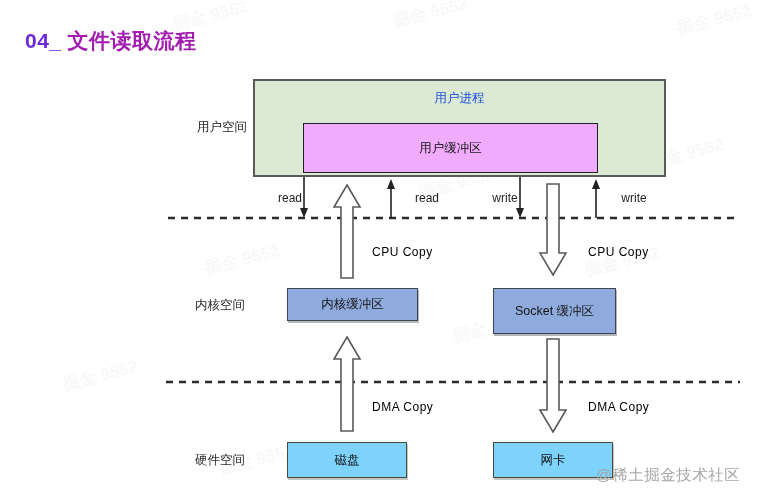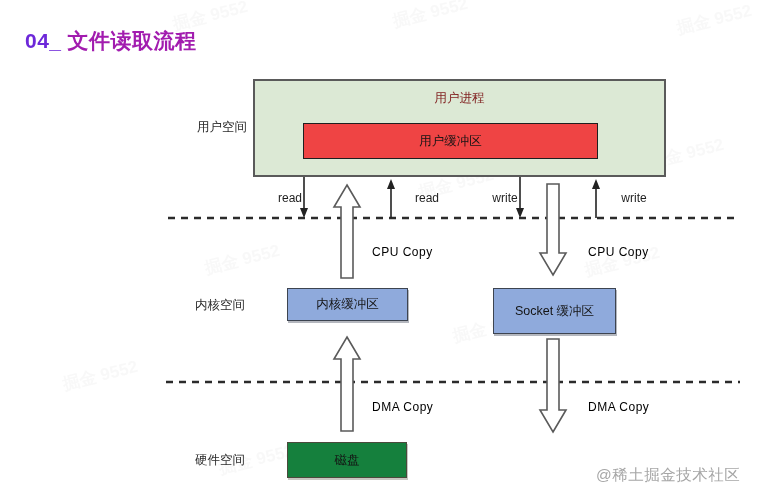--- a/index.html
+++ b/index.html
@@ -13,28 +13,28 @@
   .bg-wm{position:absolute;font-size:17px;font-weight:700;color:#8a8a8a;opacity:.055;
          transform:rotate(-14deg);white-space:nowrap;pointer-events:none;}
 
   .layer-label{position:absolute;font-size:12.5px;color:#2b2b2b;white-space:nowrap;}
 
   .box{position:absolute;display:flex;align-items:center;justify-content:center;
        font-size:12.5px;color:#141414;font-weight:500;box-sizing:border-box;}
   .user-process{left:253px;top:79px;width:413px;height:98px;background:#dce9d5;
                 border:2px solid #5a5a5a;}
   .user-process-label{position:absolute;left:253px;top:90px;width:413px;text-align:center;
-                font-size:12.5px;color:#7f1d1d;font-weight:500;}
-  .user-buffer{left:303px;top:123px;width:295px;height:36px;background:#ef4444;
+                font-size:12.5px;color:#1d4ed8;font-weight:500;}
+  .user-buffer{left:303px;top:123px;width:295px;height:50px;background:#f0abfc;
                border:1.5px solid #1f1f1f;}
-  .kernel-buffer{left:287px;top:288px;width:121px;height:33px;background:#8faadc;
+  .kernel-buffer{left:287px;top:288px;width:131px;height:33px;background:#8faadc;
                  border:1.5px solid #3d4450;box-shadow:1px 2px 0 rgba(40,50,70,.35);}
   .socket-buffer{left:493px;top:288px;width:123px;height:46px;background:#8faadc;
                  border:1.5px solid #3d4450;box-shadow:1px 2px 0 rgba(40,50,70,.35);}
-  .hw-box{background:#15803d;border:1.5px solid #4a4a3c;box-shadow:1px 2px 0 rgba(70,70,50,.3);}
+  .hw-box{background:#7dd3fc;border:1.5px solid #4a4a3c;box-shadow:1px 2px 0 rgba(70,70,50,.3);}
   .disk-box{left:287px;top:442px;width:120px;height:36px;}
   .nic-box{left:493px;top:442px;width:120px;height:36px;}
 
   .edge-label{position:absolute;font-size:12px;color:#1e1e1e;text-align:center;white-space:nowrap;margin-left:12px;}
   .copy-label{position:absolute;font-size:12px;color:#000000;white-space:nowrap;letter-spacing:.5px;}
 
   .svg-layer{position:absolute;left:0;top:0;width:770px;height:497px;}
 
   .community-wm{position:absolute;left:596px;top:465px;font-size:15.5px;color:#a6a6a6;
                 white-space:nowrap;letter-spacing:.5px;}
@@ -99,16 +99,17 @@
 
   <div class="copy-label" style="left:372px;top:245px">CPU Copy</div>
   <div class="copy-label" style="left:588px;top:245px">CPU Copy</div>
   <div class="copy-label" style="left:372px;top:400px">DMA Copy</div>
   <div class="copy-label" style="left:588px;top:400px">DMA Copy</div>
 
   <div class="box kernel-buffer">内核缓冲区</div>
   <div class="box socket-buffer">Socket 缓冲区</div>
 
   <div class="box hw-box disk-box">磁盘</div>
+  <div class="box hw-box nic-box">网卡</div>
 
   <div class="community-wm">@稀土掘金技术社区</div>
 
 </div>
 
 </body></html>

